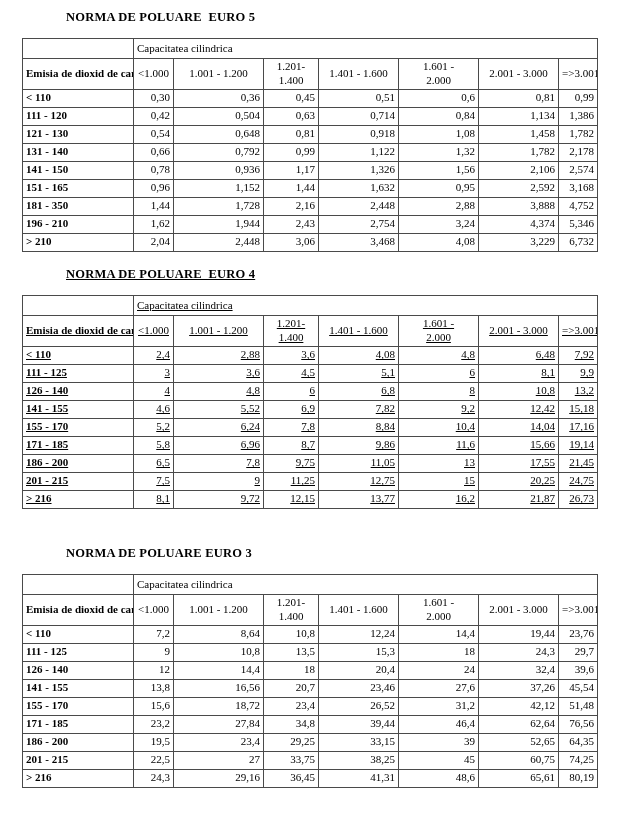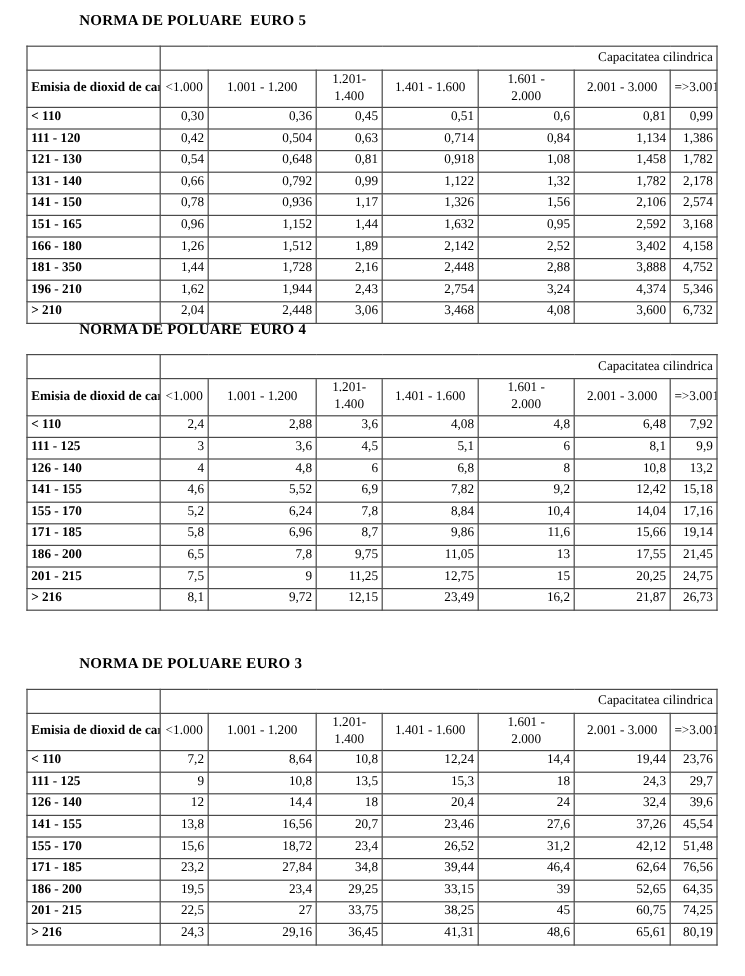--- a/index.html
+++ b/index.html
@@ -19,21 +19,21 @@
     width: 499px;
     height: 813px;
     box-sizing: border-box;
   }
   .section {
     position: absolute;
     left: 0;
     width: 621px;
   }
   .sec-1 { top: 10px; }
-  .sec-2 { top: 267px; }
+  .sec-2 { top: 267px; text-decoration: underline; }
   .sec-3 { top: 546px; }
 
   .norm-title {
     font-size: 12.5px;
     font-weight: bold;
     letter-spacing: 0.2px;
     padding-left: 66px;
     margin: 0 0 13px 0;
     white-space: pre;
   }
@@ -64,21 +64,21 @@
   col.c3 { width: 55px; }
   col.c4 { width: 80px; }
   col.c5 { width: 80px; }
   col.c6 { width: 80px; }
   col.c7 { width: 39px; }
 
   td.corner-blank {
     height: 17px;
   }
   td.group-head {
-    text-align: right;
+    text-align: left;
     padding-left: 6px;
     font-size: 11.5px;
     height: 17px;
   }
   td.row-label-head {
     text-align: left;
     padding: 2px 3px 2px 5px;
     font-weight: bold;
     font-size: 11px;
     white-space: normal;
@@ -191,30 +191,20 @@
             <td class="row-label">151 - 165</td>
             <td class="val">0,96</td>
             <td class="val">1,152</td>
             <td class="val">1,44</td>
             <td class="val">1,632</td>
             <td class="val">0,95</td>
             <td class="val">2,592</td>
             <td class="val">3,168</td>
           </tr>
           <tr>
-            <td class="row-label">166 - 180</td>
-            <td class="val">1,26</td>
-            <td class="val">1,512</td>
-            <td class="val">1,89</td>
-            <td class="val">2,142</td>
-            <td class="val">2,52</td>
-            <td class="val">3,402</td>
-            <td class="val">4,158</td>
-          </tr>
-          <tr>
             <td class="row-label">181 - 350</td>
             <td class="val">1,44</td>
             <td class="val">1,728</td>
             <td class="val">2,16</td>
             <td class="val">2,448</td>
             <td class="val">2,88</td>
             <td class="val">3,888</td>
             <td class="val">4,752</td>
           </tr>
           <tr>
@@ -227,21 +217,21 @@
             <td class="val">4,374</td>
             <td class="val">5,346</td>
           </tr>
           <tr>
             <td class="row-label">&gt; 210</td>
             <td class="val">2,04</td>
             <td class="val">2,448</td>
             <td class="val">3,06</td>
             <td class="val">3,468</td>
             <td class="val">4,08</td>
-            <td class="val">3,600</td>
+            <td class="val">3,229</td>
             <td class="val">6,732</td>
           </tr>
         </tbody>
     </table>
   </div>
 
   <div class="section sec-2">
     <div class="norm-title">NORMA DE POLUARE  EURO 4</div>
     <table class="norm-table">
       <colgroup>
@@ -347,21 +337,21 @@
             <td class="val">12,75</td>
             <td class="val">15</td>
             <td class="val">20,25</td>
             <td class="val">24,75</td>
           </tr>
           <tr>
             <td class="row-label">&gt; 216</td>
             <td class="val">8,1</td>
             <td class="val">9,72</td>
             <td class="val">12,15</td>
-            <td class="val">23,49</td>
+            <td class="val">13,77</td>
             <td class="val">16,2</td>
             <td class="val">21,87</td>
             <td class="val">26,73</td>
           </tr>
         </tbody>
     </table>
   </div>
 
   <div class="section sec-3">
     <div class="norm-title">NORMA DE POLUARE EURO 3</div>

